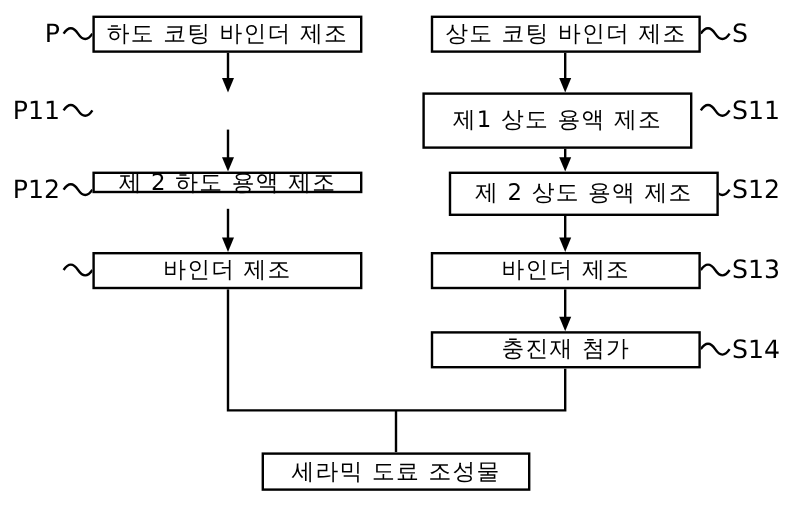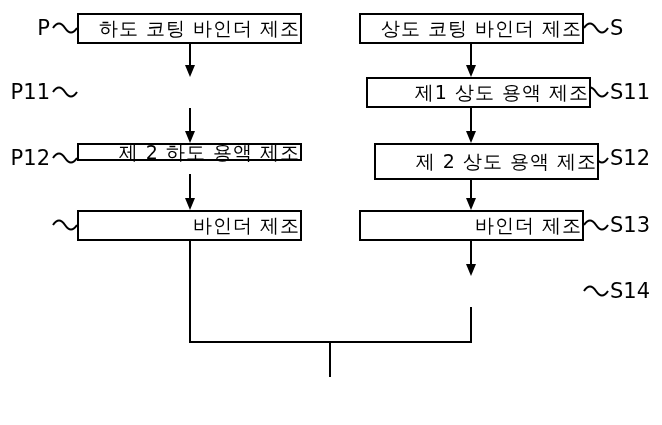--- a/index.html
+++ b/index.html
@@ -23,21 +23,21 @@
     width: 662px;
     height: 425px;
   }
   .box {
     position: absolute;
     box-sizing: border-box;
     border: 2px solid #000000;
     background: #ffffff;
     display: flex;
     align-items: center;
-    justify-content: flex-end;
+    justify-content: center;
   }
   .box-text {
     font-size: 19px;
     line-height: 1;
     white-space: nowrap;
     letter-spacing: 1px;
   }
   .ref-label {
     position: absolute;
     font-size: 21px;
@@ -102,30 +102,36 @@
   <div class="box" style="left:77px;top:143px;width:225px;height:18px">
     <span class="box-text">제 2 하도 용액 제조</span>
   </div>
   <div class="box" style="left:77px;top:210px;width:225px;height:31px">
     <span class="box-text">바인더 제조</span>
   </div>
 
   <div class="box" style="left:359px;top:13px;width:225px;height:31px">
     <span class="box-text">상도 코팅 바인더 제조</span>
   </div>
-  <div class="box" style="left:366px;top:77px;width:225px;height:31px">
+  <div class="box" style="left:352px;top:77px;width:225px;height:47px">
     <span class="box-text">제1 상도 용액 제조</span>
   </div>
   <div class="box" style="left:374px;top:143px;width:225px;height:37px">
     <span class="box-text">제 2 상도 용액 제조</span>
   </div>
   <div class="box" style="left:359px;top:210px;width:225px;height:31px">
     <span class="box-text">바인더 제조</span>
   </div>
+  <div class="box" style="left:359px;top:276px;width:225px;height:31px">
+    <span class="box-text">충진재 첨가</span>
+  </div>
 
+  <div class="box" style="left:218px;top:377px;width:224px;height:32px">
+    <span class="box-text">세라믹 도료 조성물</span>
+  </div>
 
   <span class="ref-label ref-left" style="left:2px;top:16px;width:48px">P</span>
   <span class="ref-label ref-left" style="left:2px;top:80px;width:48px">P11</span>
   <span class="ref-label ref-left" style="left:2px;top:146px;width:48px">P12</span>
 
   <span class="ref-label ref-right" style="left:610px;top:16px;width:50px">S</span>
   <span class="ref-label ref-right" style="left:610px;top:80px;width:50px">S11</span>
   <span class="ref-label ref-right" style="left:610px;top:146px;width:50px">S12</span>
   <span class="ref-label ref-right" style="left:610px;top:213px;width:50px">S13</span>
   <span class="ref-label ref-right" style="left:610px;top:279px;width:50px">S14</span>

